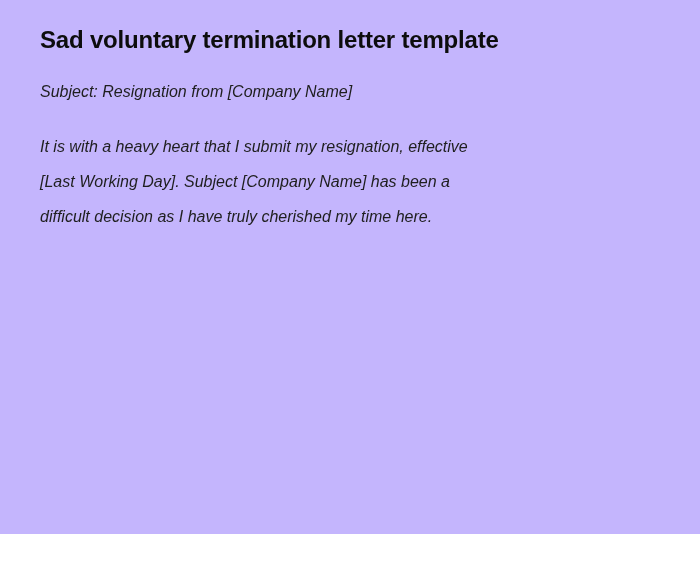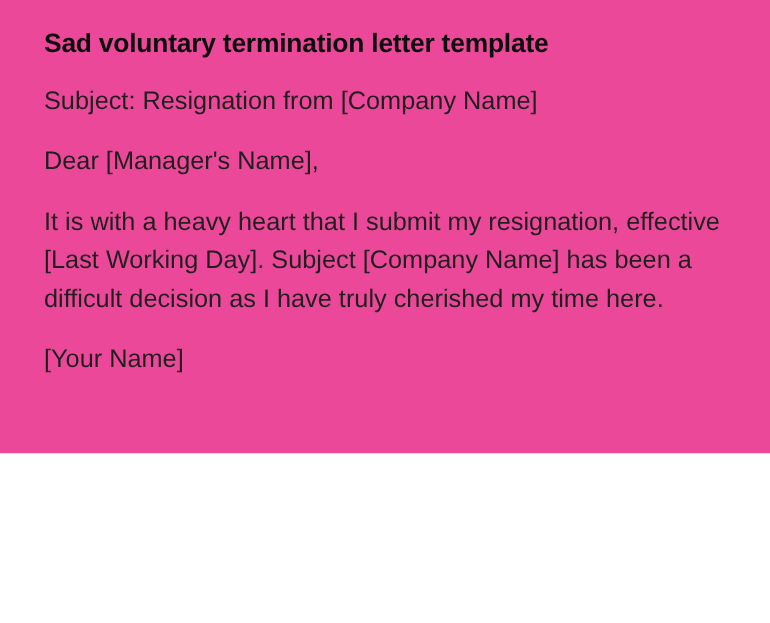--- a/index.html
+++ b/index.html
@@ -9,52 +9,51 @@
   }
   body {
     width: 700px;
     height: 566px;
     overflow: hidden;
     font-family: "Liberation Sans", "DejaVu Sans", sans-serif;
   }
   .page {
     box-sizing: border-box;
     width: 700px;
-    height: 412px;
+    height: 534px;
     padding: 25px 40px 0 40px;
-    background: #ec4899;
+    background: #c4b5fd;
   }
   .doc-title {
     margin: 0;
     font-size: 24px;
     line-height: 29px;
     font-weight: 700;
     letter-spacing: -0.2px;
     color: #0d0d0d;
   }
   .doc-paragraph {
     margin: 20px 0 0 0;
     max-width: 620px;
-    font-size: 23px;
+    font-size: 16px;
     line-height: 35px;
     font-weight: 400;
     color: #1f1f1f;
     white-space: pre-line; 
+    font-style: italic;
   }
 </style>
 </head>
 <body>
 
 <main class="page">
   <h1 class="doc-title">Sad voluntary termination letter template</h1>
 
   <p class="doc-paragraph">Subject: Resignation from [Company Name]</p>
 
-  <p class="doc-paragraph">Dear [Manager's Name],</p>
 
   <p class="doc-paragraph">It is with a heavy heart that I submit my resignation, effective
 [Last Working Day]. Subject [Company Name] has been a
 difficult decision as I have truly cherished my time here.</p>
 
 
 
-  <p class="doc-paragraph">[Your Name]</p>
 </main>
 
 </body></html>

